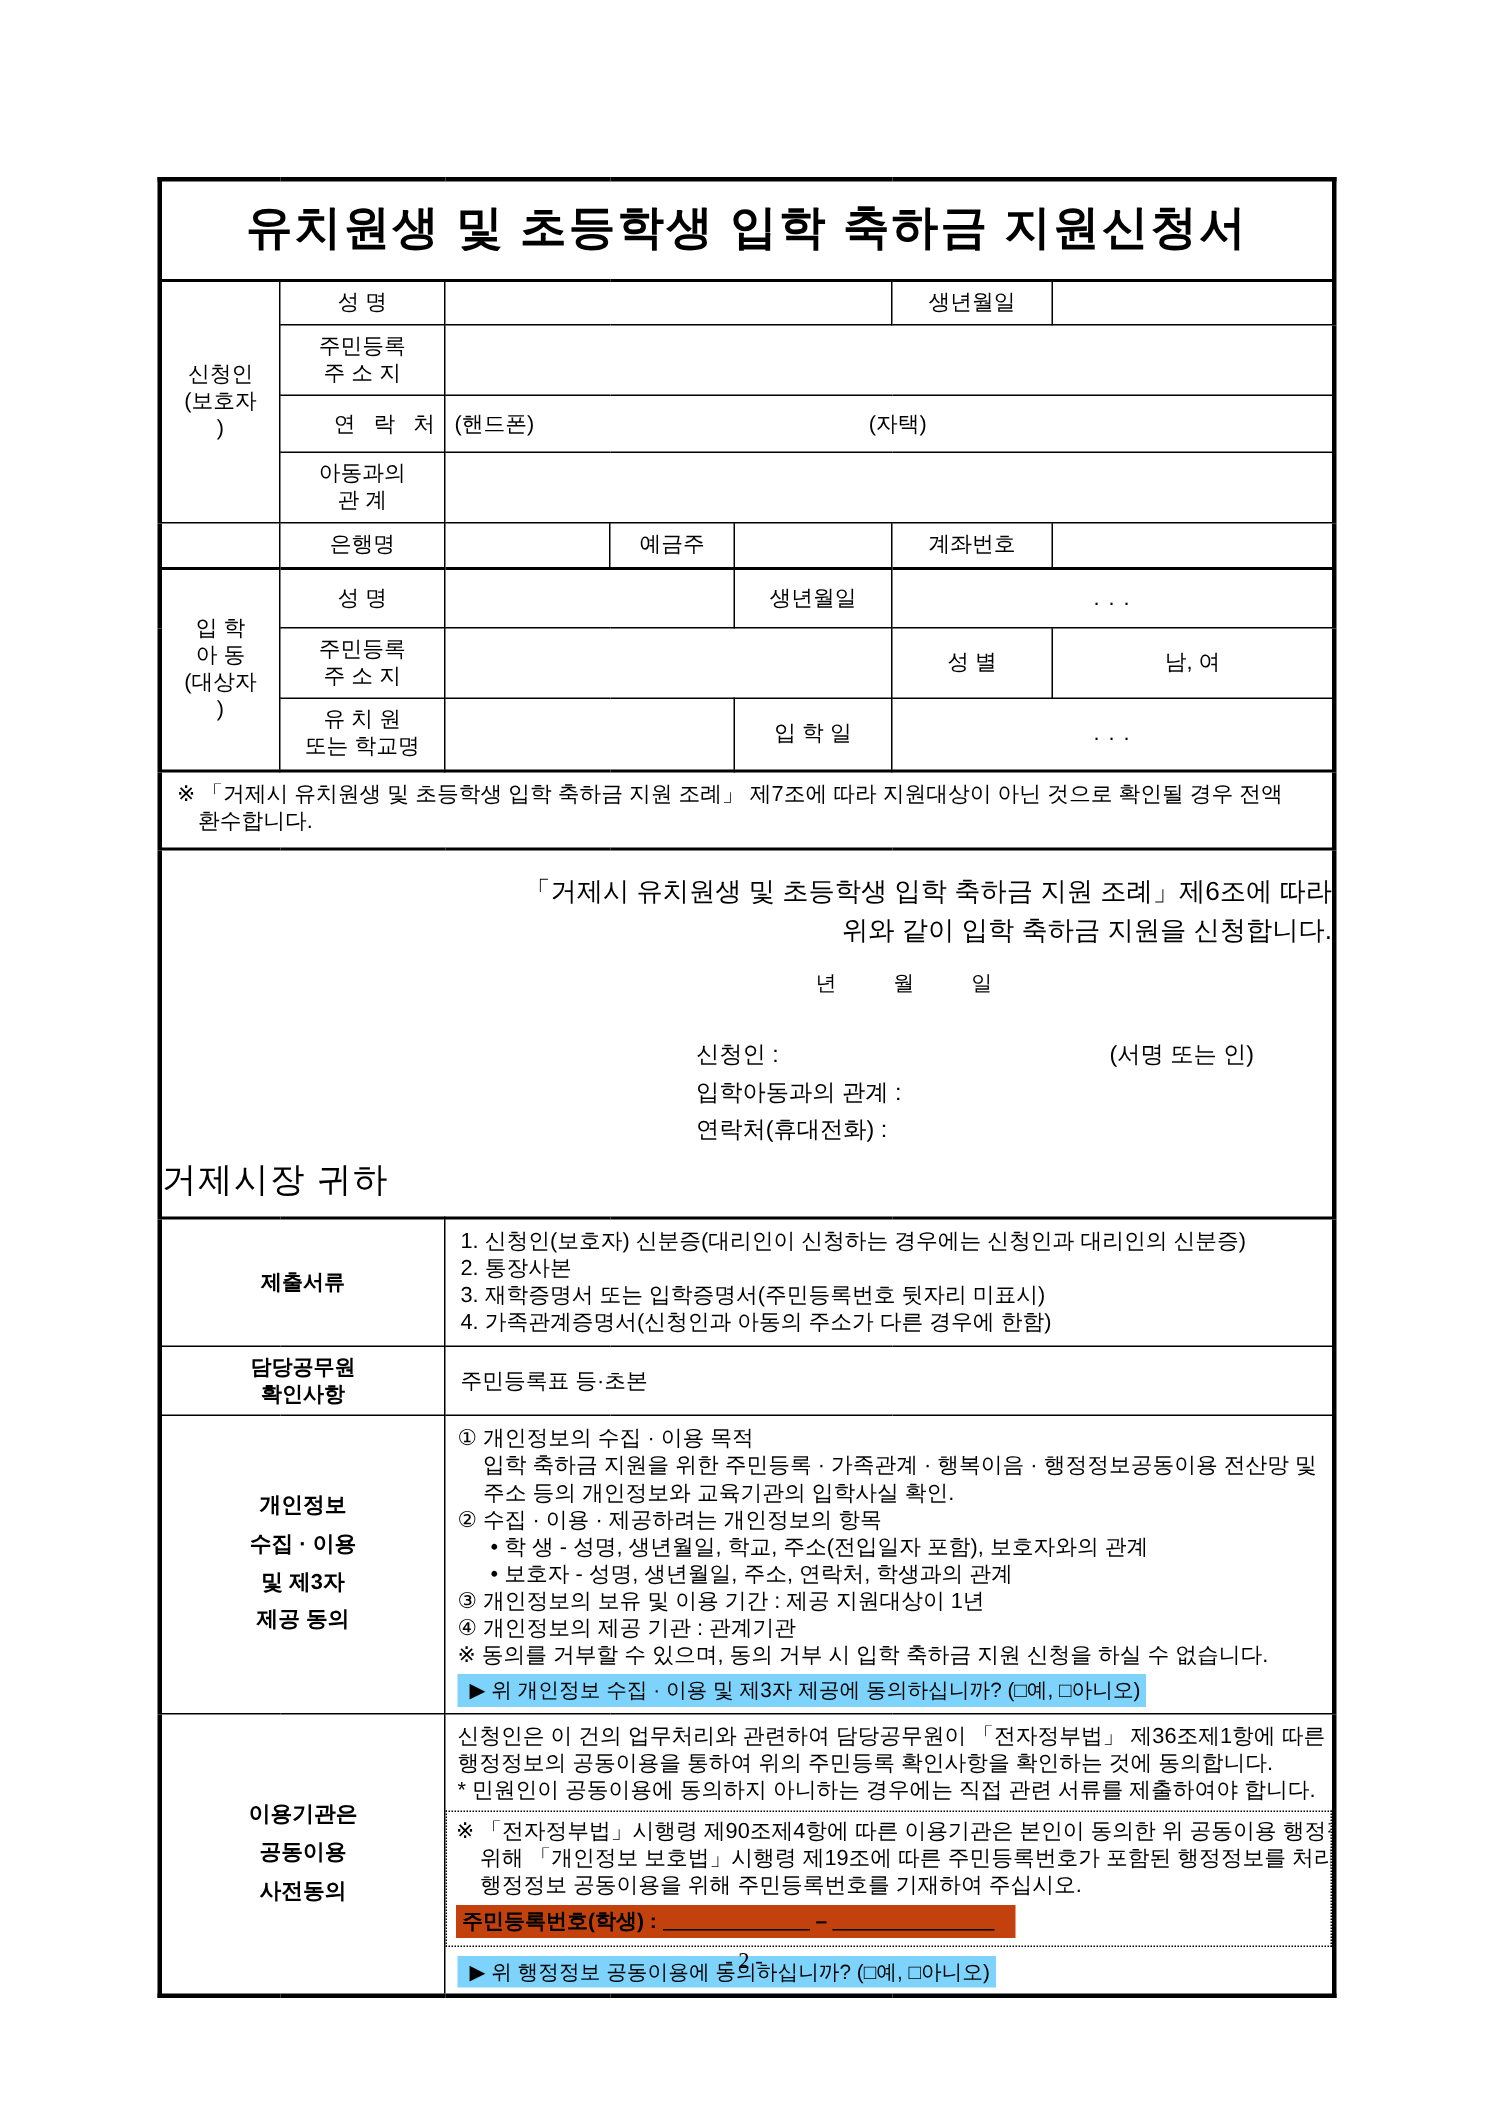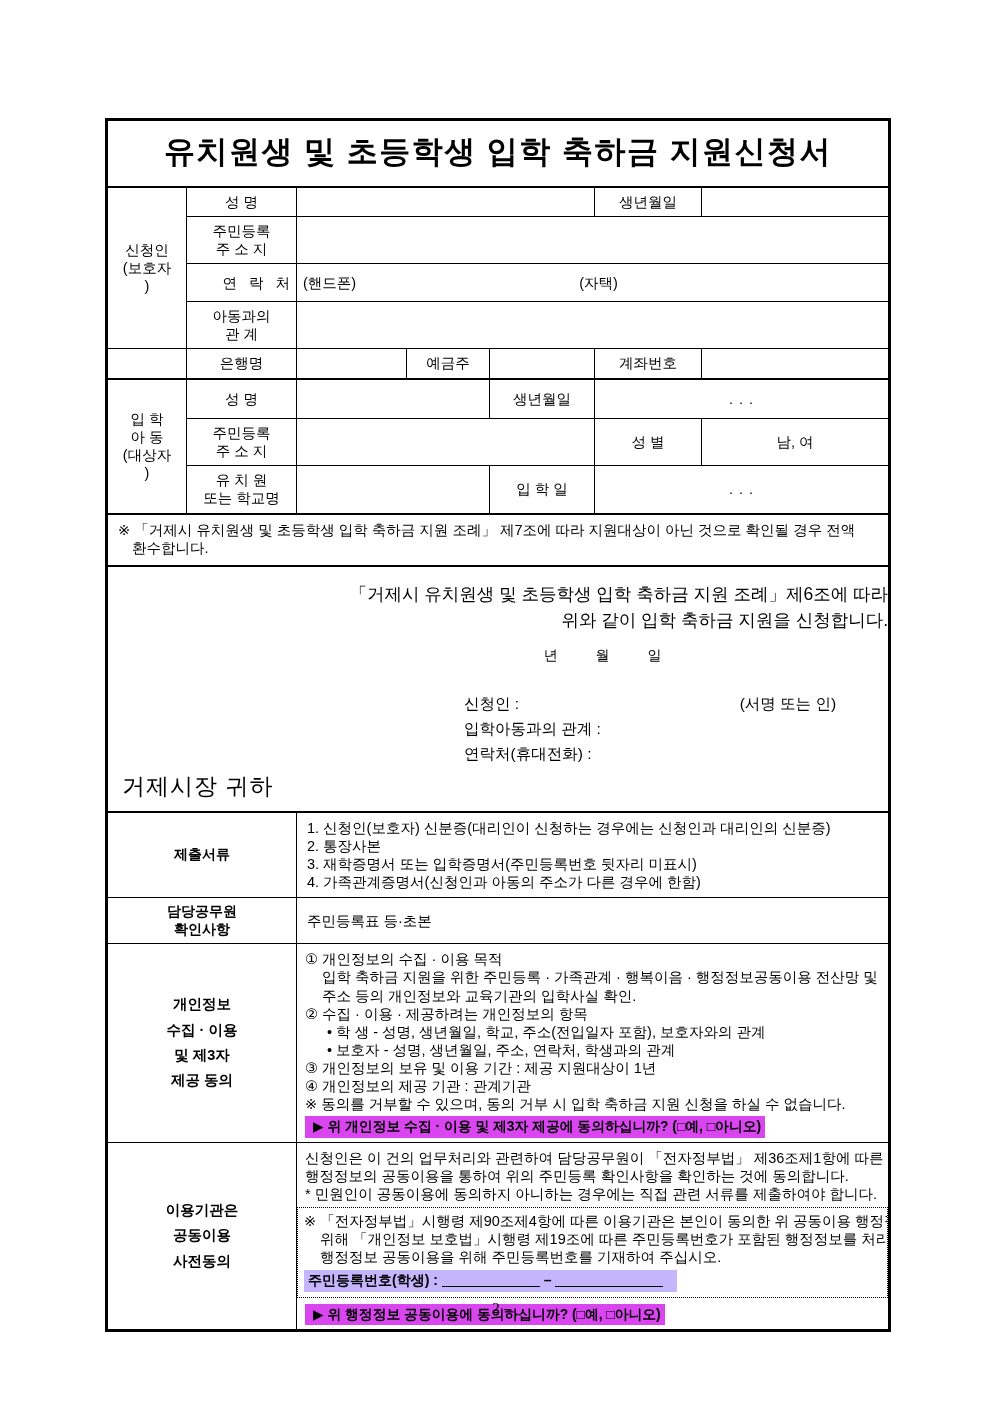--- a/index.html
+++ b/index.html
@@ -100,21 +100,21 @@
   .decl-date span { display:inline-block; margin: 0 16px; }
   .decl-sign {
     margin-top: 26px;
     padding-left: 356px;
     font-size: 15.5px;
     line-height: 1.62;
   }
   .decl-sign .sig-right { float: right; margin-right: 52px; }
   .decl-to {
     margin-top: 6px;
-    padding-left: 14px;
+    padding-left: 0;
     font-size: 23px;
     letter-spacing: 1px;
   }
 
   .doc-list {
     padding: 6px 8px 6px 10px !important;
     font-size: 13.6px;
     line-height: 1.62;
   }
   .doc-list div { white-space: nowrap; }
@@ -122,22 +122,22 @@
 
   .privacy-cell {
     padding: 6px 6px 4px 8px !important;
     font-size: 13.4px;
     line-height: 1.45;
   }
   .privacy-cell div { white-space: nowrap; }
   .privacy-cell .ind1 { padding-left: 17px; }
   .privacy-cell .ind2 { padding-left: 22px; }
   .consent-bar {
-    background: #d946ef;
-    font-weight: bold;
+    background: #7dd3fc;
+    font-weight: normal;
     font-size: 13.8px;
     padding: 2px 4px 2px 8px;
     display: inline-block;
     margin-top: 3px;
     white-space: nowrap;
   }
 
   .admin-cell {
     padding: 6px 0 4px 0 !important;
     font-size: 13.4px;
@@ -148,21 +148,21 @@
   .admin-cell .line { white-space: nowrap; padding-left: 8px; }
   .dashed-box {
     border: 1.6px dotted #000;
     margin: 4px 0 3px 0;
     padding: 4px 0 5px 6px;
     overflow: hidden;
   }
   .dashed-box .ln { white-space: nowrap; }
   .dashed-box .ln2 { padding-left: 16px; }
   .rrn-row {
-    background: #c4b5fd;
+    background: #c2410c;
     display: inline-block;
     font-weight: bold;
     font-size: 14px;
     padding: 2px 14px 2px 4px;
     margin-top: 4px;
     white-space: nowrap;
   }
   .rrn-blank {
     display: inline-block;
     border-bottom: 1.4px solid #000;

